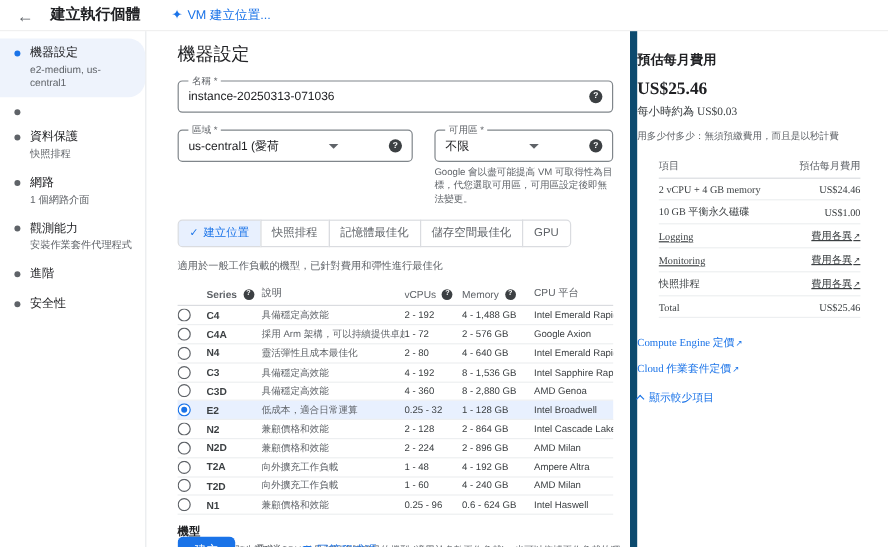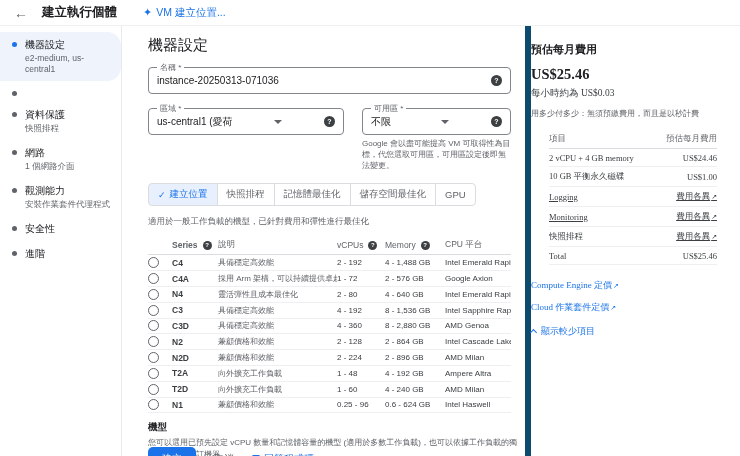--- a/index.html
+++ b/index.html
@@ -153,27 +153,27 @@
       <div class="nav-item">
         <span class="dot"></span>
         <div class="nav-text">
           <div class="nav-label">觀測能力</div>
           <div class="nav-sub">安裝作業套件代理程式</div>
         </div>
       </div>
       <div class="nav-item">
         <span class="dot"></span>
         <div class="nav-text">
+          <div class="nav-label">進階</div>
+        </div>
+      </div>
+      <div class="nav-item">
+        <span class="dot"></span>
+        <div class="nav-text">
           <div class="nav-label">安全性</div>
-        </div>
-      </div>
-      <div class="nav-item">
-        <span class="dot"></span>
-        <div class="nav-text">
-          <div class="nav-label">進階</div>
         </div>
       </div>
     </nav>
 
   <main class="main">
     <div class="h1">機器設定</div>
 
     <div class="field">
       <span class="flabel">名稱 *</span>
       <input class="fvalue" value="instance-20250313-071036" style="">
@@ -282,20 +282,30 @@
           <div class="trow">
             <span class="cell c-radio">
               <span class="radio"></span>
             </span>
             <span class="cell c-series">C3D</span>
             <span class="cell c-desc">具備穩定高效能</span>
             <span class="cell c-vcpu">4 - 360</span>
             <span class="cell c-mem">8 - 2,880 GB</span>
             <span class="cell c-plat">AMD Genoa</span>
           </div>
+          <div class="trow sel">
+            <span class="cell c-radio">
+              <span class="radio checked"></span>
+            </span>
+            <span class="cell c-series">E2</span>
+            <span class="cell c-desc">低成本，適合日常運算</span>
+            <span class="cell c-vcpu">0.25 - 32</span>
+            <span class="cell c-mem">1 - 128 GB</span>
+            <span class="cell c-plat">Intel Broadwell</span>
+          </div>
           <div class="trow">
             <span class="cell c-radio">
               <span class="radio"></span>
             </span>
             <span class="cell c-series">N2</span>
             <span class="cell c-desc">兼顧價格和效能</span>
             <span class="cell c-vcpu">2 - 128</span>
             <span class="cell c-mem">2 - 864 GB</span>
             <span class="cell c-plat">Intel Cascade Lake</span>
           </div>

